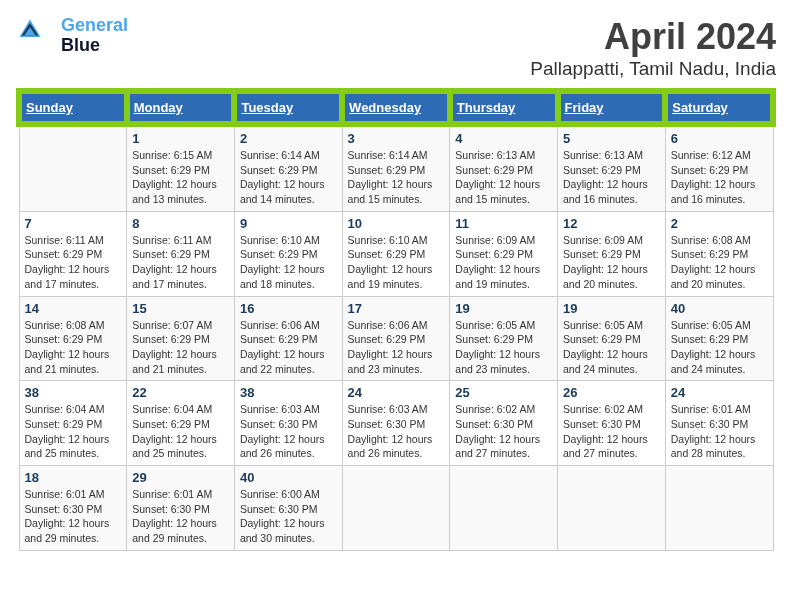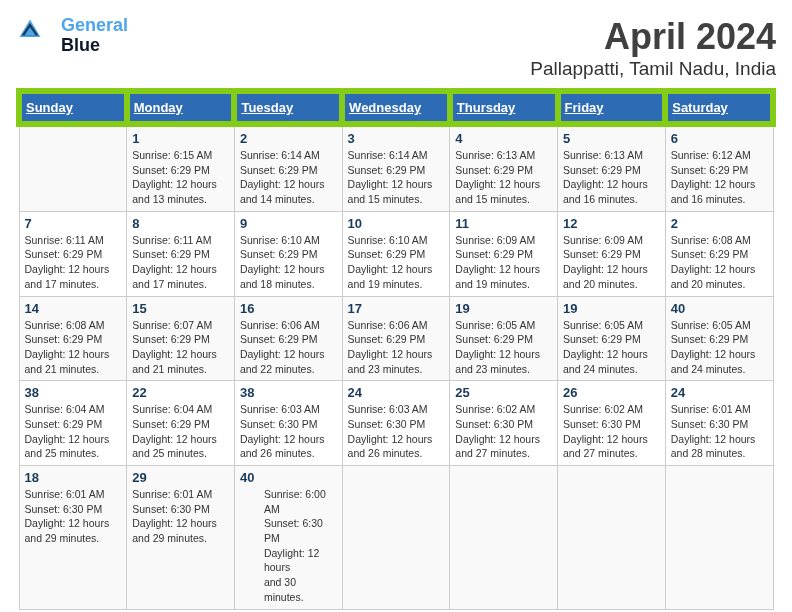--- a/index.html
+++ b/index.html
@@ -333,21 +333,21 @@
         </td>
         <td>
           <span class="day-num">29</span>
           <div class="day-info" style="white-space: pre-line;">Sunrise: 6:01 AM
 Sunset: 6:30 PM
 Daylight: 12 hours
 and 29 minutes.</div>
         </td>
         <td>
           <span class="day-num">40</span>
-          <div class="day-info" style="white-space: pre-line; margin-left: 24px;">Sunrise: 6:00 AM
+          <div class="day-info" style="white-space: pre-line;">Sunrise: 6:00 AM
 Sunset: 6:30 PM
 Daylight: 12 hours
 and 30 minutes.</div>
         </td>
         <td class="empty"></td>
         <td class="empty"></td>
         <td class="empty"></td>
         <td class="empty"></td>
       </tr>
     </tbody>

